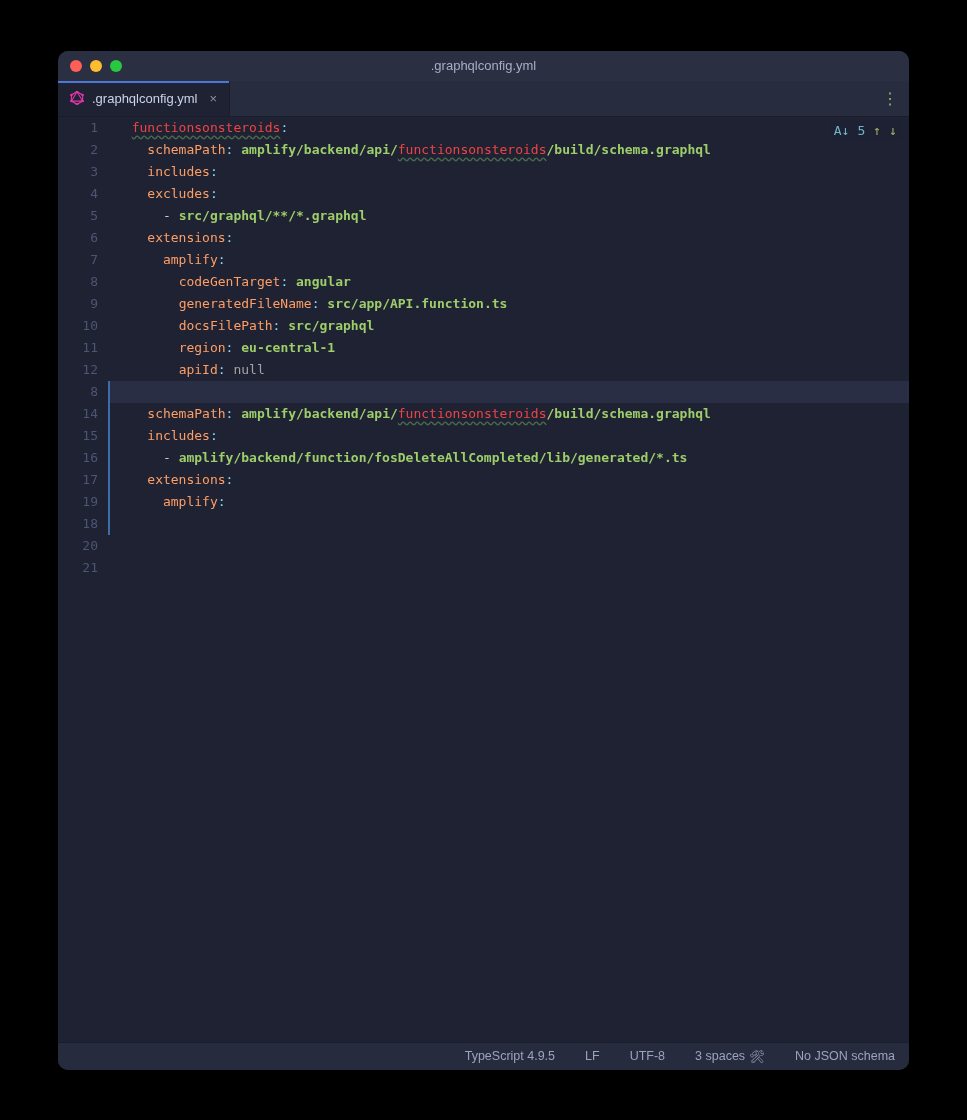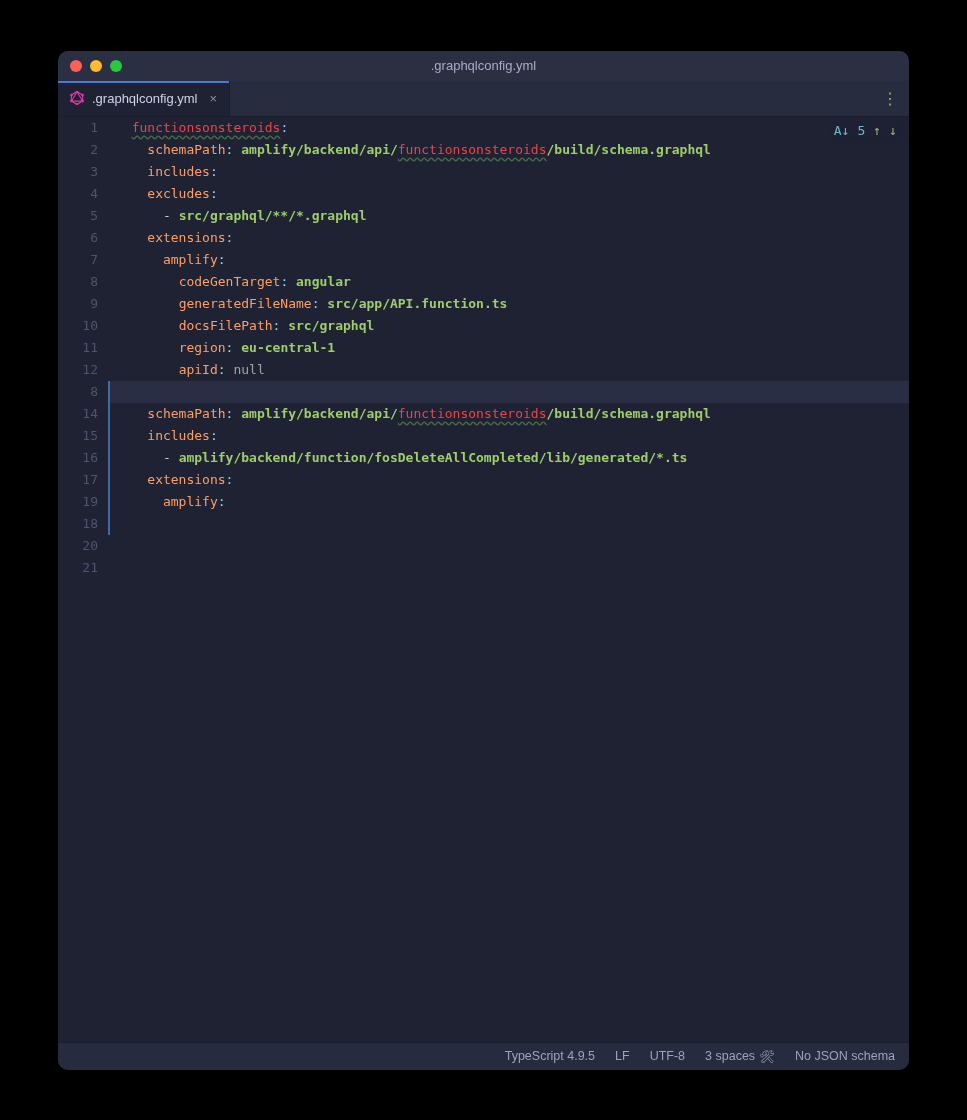--- a/index.html
+++ b/index.html
@@ -136,21 +136,21 @@
   }
   .overlay-actions span { display: inline-flex; align-items: center; gap: 3px; }
   .arrow { color: #a8ad65; }
   .statusbar {
     height: 28px;
     background: #272b3e;
     border-top: 1px solid #1a1d2b;
     display: flex;
     align-items: center;
     justify-content: flex-end;
-    gap: 20px;
+    gap: 30px;
     padding: 0 14px;
     color: #9ca3be;
     font-size: 12.5px;
     font-family: -apple-system, sans-serif;
   }
   .statusbar .item { display: flex; align-items: center; gap: 4px; }
   .filler { flex: 1; background: #1e2233; }
 </style>
 </head>
 <body>

